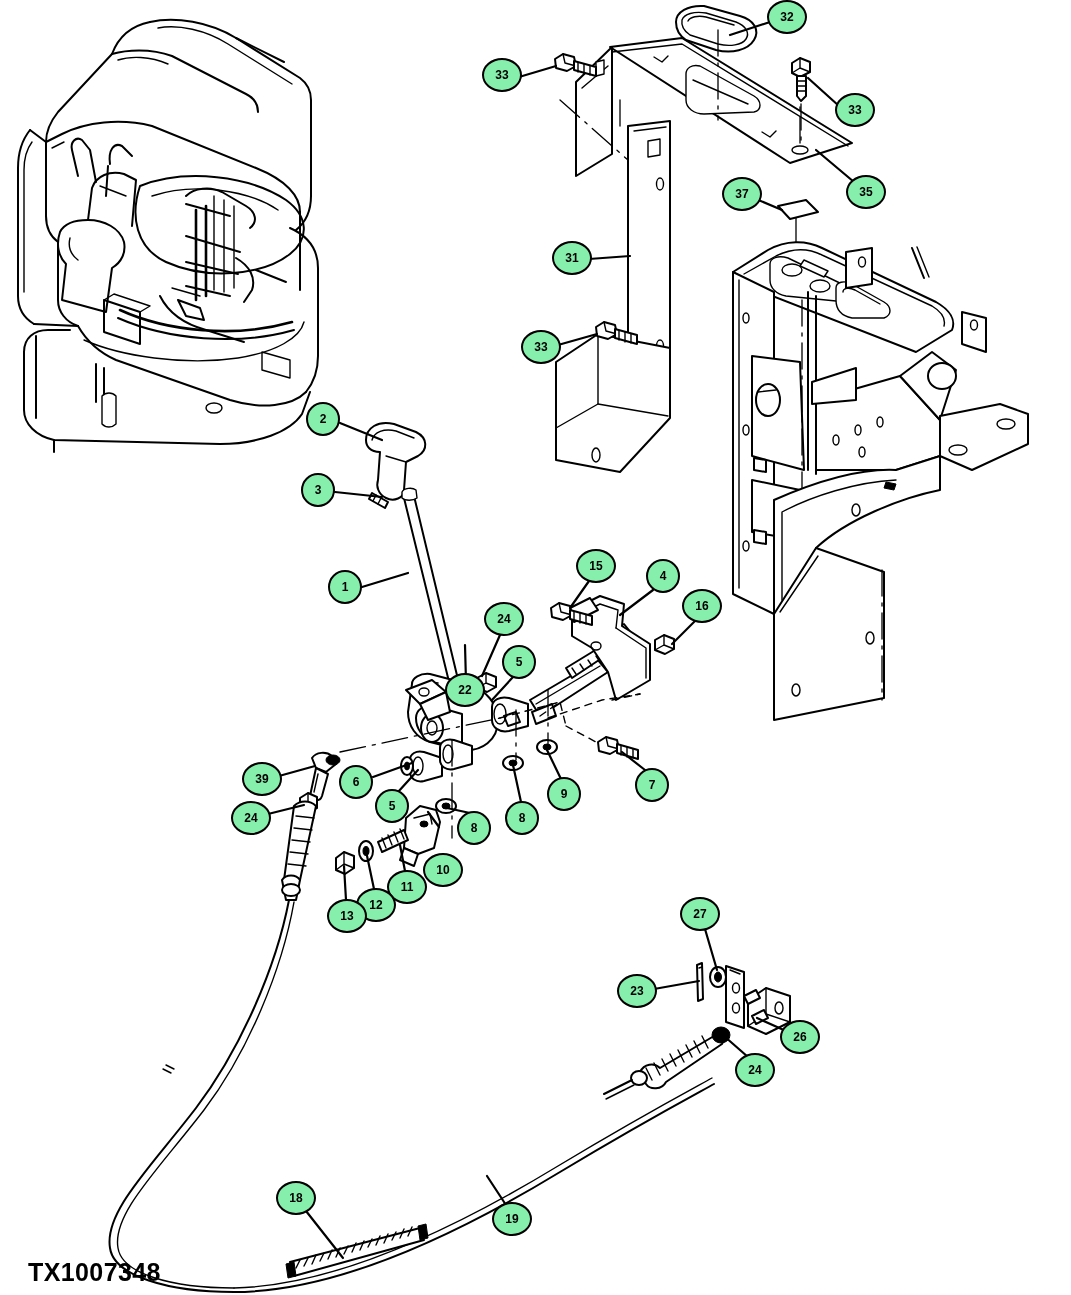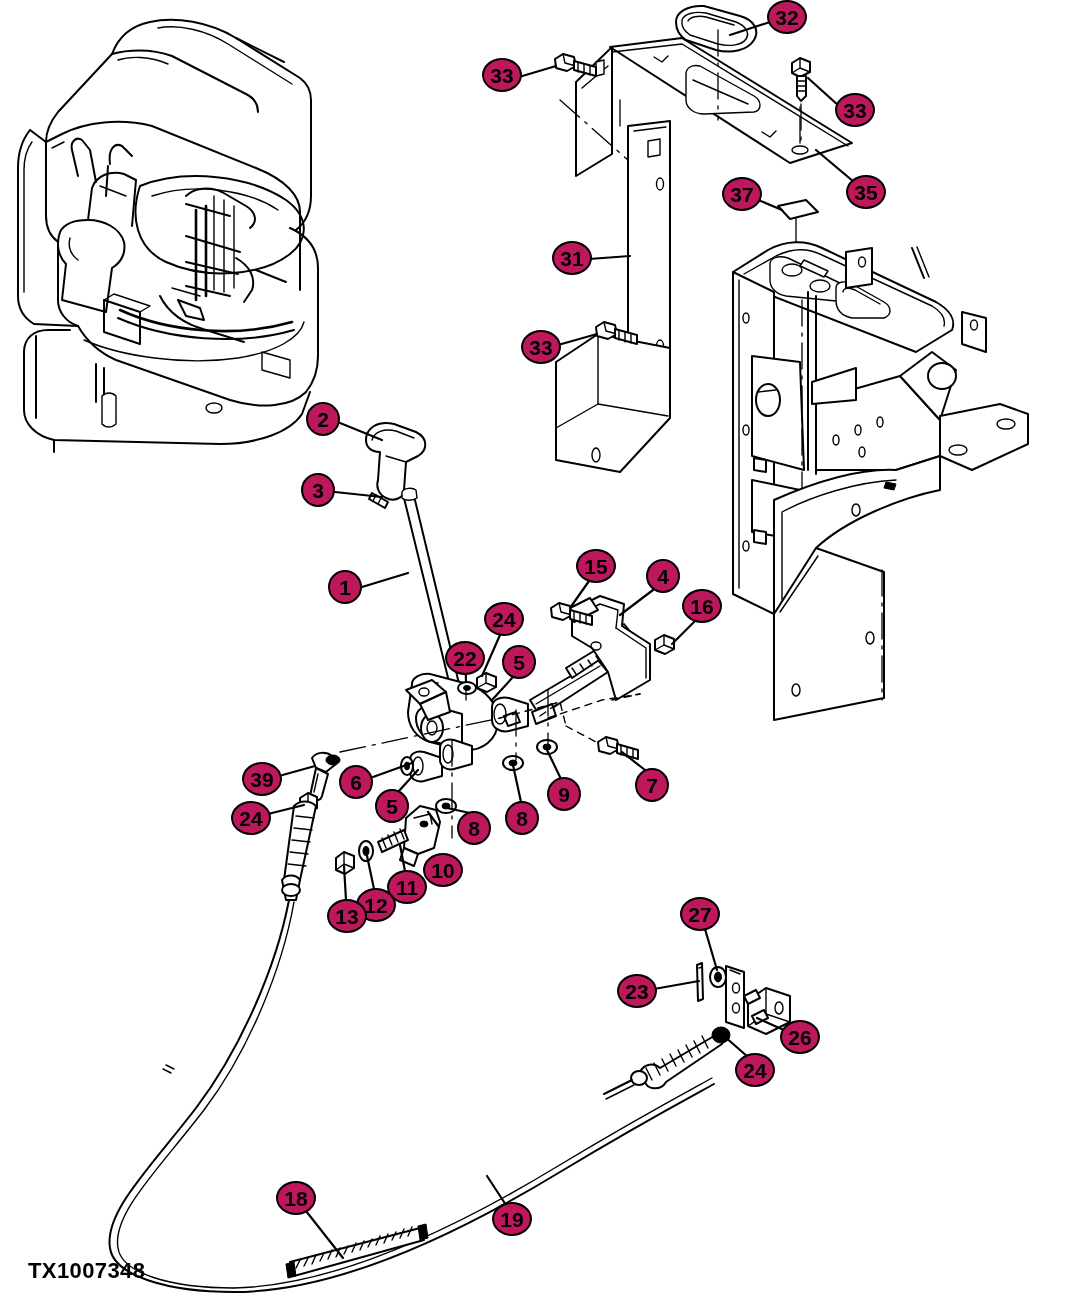--- a/index.html
+++ b/index.html
@@ -1,25 +1,25 @@
 <!DOCTYPE html>
 <html><head>
 <meta charset="utf-8">
 <style>
   html,body{margin:0;padding:0;background:#ffffff;}
   body{width:1071px;height:1295px;overflow:hidden;font-family:"Liberation Sans",sans-serif;}
   #sheet{position:relative;width:1071px;height:1295px;background:#fff;}
   #art{position:absolute;left:0;top:0;width:1071px;height:1295px;}
   .figid{position:absolute;left:28px;top:1258px;font-family:"Liberation Sans",sans-serif;
-         font-size:22px;font-weight:bold;letter-spacing:.4px;color:#000;white-space:nowrap;}
+         font-size:25px;font-weight:bold;letter-spacing:.4px;color:#000;white-space:nowrap;}
   
   .co{position:absolute;width:34px;height:34px;margin-left:-17px;margin-top:-17px;
-      border:2.6px solid #000;border-radius:50%;background:#be185d;
+      border:2.6px solid #000;border-radius:50%;background:#86efac;
       display:flex;align-items:center;justify-content:center;
-      font-family:"Liberation Sans",sans-serif;font-size:21px;font-weight:bold;
+      font-family:"Liberation Sans",sans-serif;font-size:12px;font-weight:bold;
       line-height:1;color:#000;box-sizing:border-box;}
   .co.w2{width:40px;margin-left:-20px;}
 </style>
 </head>
 <body>
 
 <div id="sheet">
 
   <svg id="art" viewBox="0 0 1071 1295" xmlns="http://www.w3.org/2000/svg">
     <defs>
@@ -447,21 +447,21 @@
       <div class="co" style="left: 564px; top: 794px;">9</div>
       <div class="co w2" style="left: 443px; top: 842px; margin-top: 11px;">10</div>
       <div class="co w2" style="left: 407px; top: 887px;">11</div>
       <div class="co w2" style="left: 376px; top: 905px;">12</div>
       <div class="co w2" style="left: 347px; top: 916px;">13</div>
       <div class="co w2" style="left: 596px; top: 566px;">15</div>
       <div class="co w2" style="left: 702px; top: 606px;">16</div>
       <div class="co w2" style="left: 296px; top: 1198px;">18</div>
       <div class="co w2" style="left: 512px; top: 1219px;">19</div>
       <div class="co w2" style="left: 262px; top: 779px;">39</div>
-      <div class="co w2" style="left: 465px; top: 597px; margin-top: 44px;">22</div>
+      <div class="co w2" style="left: 465px; top: 629px; margin-top: 44px;">22</div>
       <div class="co w2" style="left: 504px; top: 619px;">24</div>
       <div class="co w2" style="left: 251px; top: 818px;">24</div>
       <div class="co w2" style="left: 755px; top: 1070px;">24</div>
       <div class="co w2" style="left: 800px; top: 1037px;">26</div>
       <div class="co w2" style="left: 700px; top: 914px;">27</div>
       <div class="co w2" style="left: 637px; top: 991px;">23</div>
       <div class="co w2" style="left: 572px; top: 258px;">31</div>
       <div class="co w2" style="left: 787px; top: 17px;">32</div>
       <div class="co w2" style="left: 502px; top: 75px;">33</div>
       <div class="co w2" style="left: 855px; top: 110px;">33</div>

